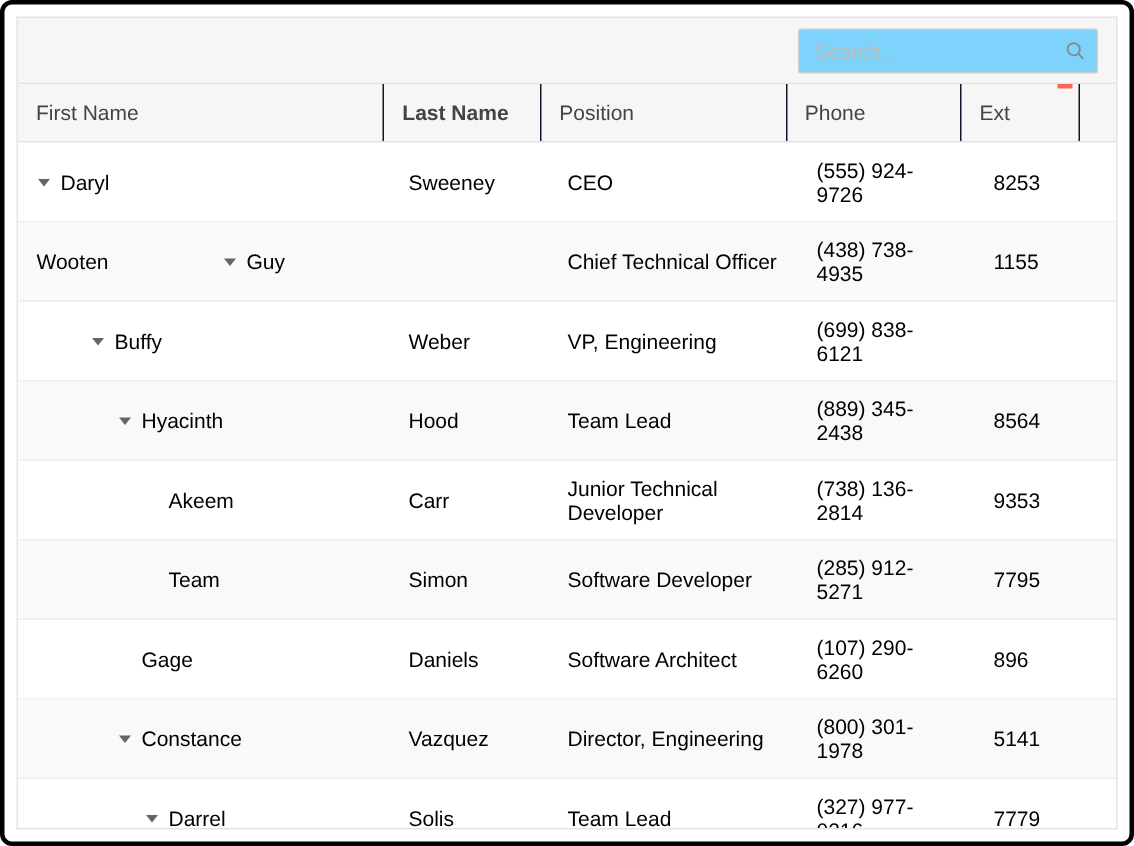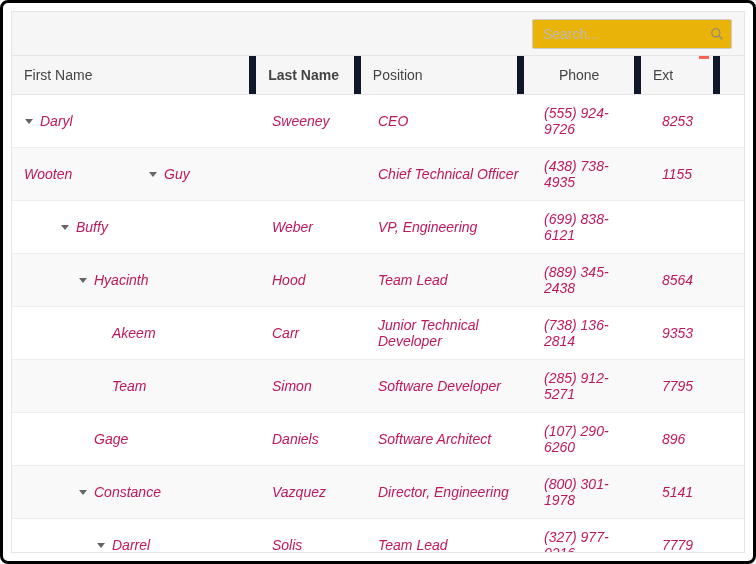--- a/index.html
+++ b/index.html
@@ -35,21 +35,21 @@
   height: 30px;
 }
 .search-input {
   width: 100%;
   height: 100%;
   border: 1px solid #ccc;
   border-radius: 2px;
   padding: 0 30px 0 10px;
   font-size: 14px;
   color: #555;
-  background: #eab308;
+  background: #7dd3fc;
 }
 .search-input::placeholder { color: #bbb; }
 .search-icon {
   position: absolute;
   right: 8px;
   top: 50%;
   transform: translate(0,-50%);
   width: 14px;
   height: 14px;
   color: #888;
@@ -57,30 +57,30 @@
 .header-row {
   display: flex;
   background: #f6f6f6;
   border: 1px solid #e5e5e5;
   height: 40px;
 }
 .header-cell {
   padding: 0 12px;
   display: flex;
   align-items: center;
-  border-right: 7px solid #0f172a;
+  border-right: 1px solid #0f172a;
   font-size: 14px;
   color: #444;
   position: relative;
 }
 .header-cell:last-child { border-right: none; }
 .col-first { width: 248px; }
 .col-last  { width: 106px; font-weight: bold; }
 .col-pos   { width: 166px; }
-.col-phone { width: 118px; justify-content: center; }
+.col-phone { width: 118px; }
 .col-ext   { width: 80px; }
 .col-scroll{ width: 12px; flex-shrink: 0; }
 .loading-indicator {
   position: absolute;
   top: 0; right: 4px;
   width: 10px; height: 3px;
   background: #ff6358;
 }
 .grid-body {
   flex: 1;
@@ -95,23 +95,22 @@
   min-height: 38px;
   border-bottom: 1px solid #eee;
   align-items: stretch;
 }
 .row.alt { background: #f9f9f9; }
 .cell {
   padding: 10px 12px;
   display: flex;
   align-items: center;
   font-size: 14px;
-  color: #be185d;
+  color: #000000;
   word-break: break-word;
-  font-style: italic;
 }
 .cell.first { width: 248px; }
 .cell.last  { width: 106px; text-align: center; }
 .cell.pos   { width: 166px; }
 .cell.phone { width: 118px; }
 .cell.ext   { width: 80px; }
 .expand {
   display: inline-flex;
   align-items: center;
   justify-content: center;

